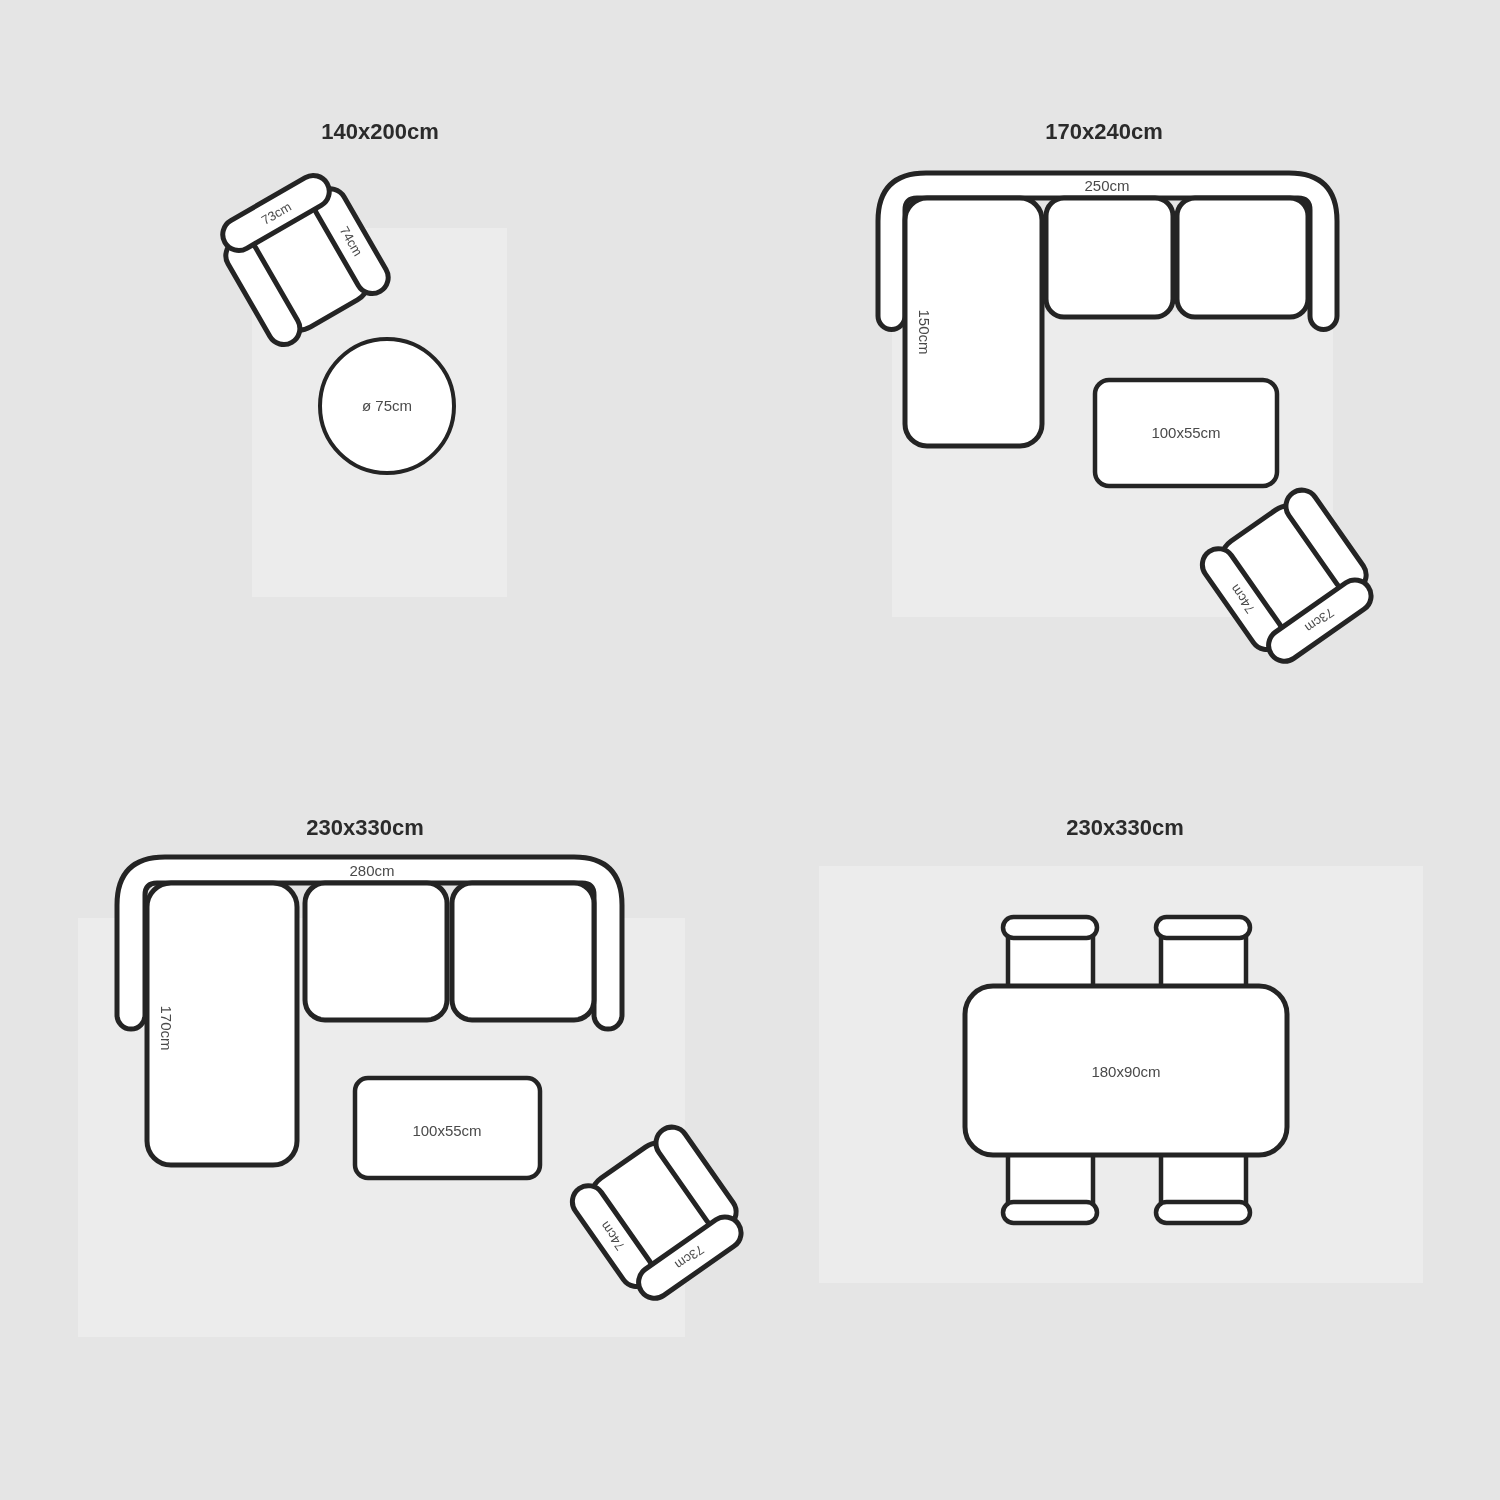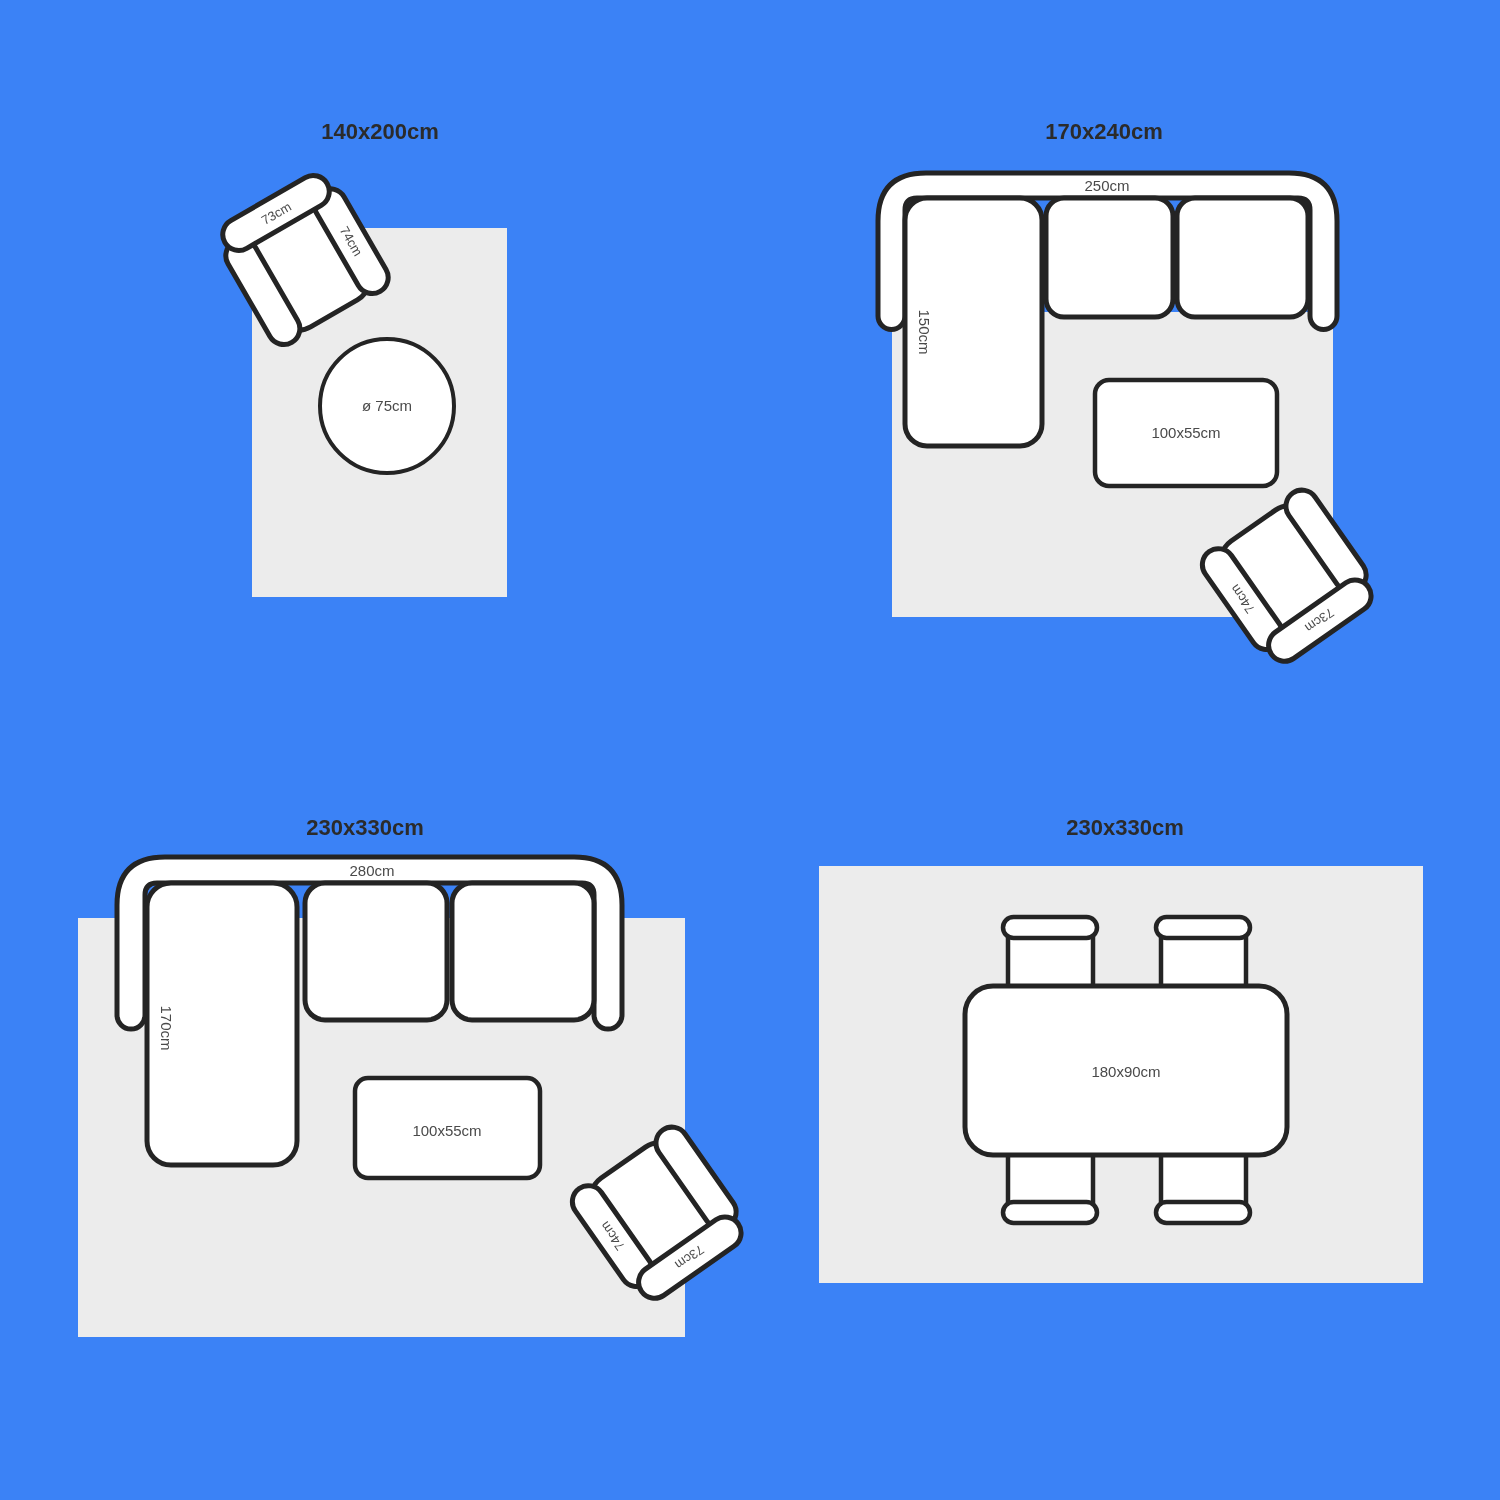--- a/index.html
+++ b/index.html
@@ -1,16 +1,16 @@
 <!DOCTYPE html>
 <html><head>
 <meta charset="utf-8">
 <style>
   html,body{margin:0;padding:0;background:#ffffff;}
-  .stage{width:1500px;height:1500px;position:relative;background:#3b82f6;overflow:hidden;}
+  .stage{width:1500px;height:1500px;position:relative;background:#e5e5e5;overflow:hidden;}
   svg{display:block;}
   text{font-family:"Liberation Sans", sans-serif;}
   .title-text{font-size:22px;font-weight:bold;fill:#2b2b2b;}
   .dim-label{font-size:15px;fill:#4a4a4a;}
   .chair-label{font-size:13px;fill:#4a4a4a;}
   .rug{fill:#ececec;stroke:none;}
   .furn{fill:#ffffff;stroke:#242424;stroke-width:5;}
   .furn-thin{fill:#ffffff;stroke:#242424;stroke-width:4.5;}
   .furn-circle{fill:#ffffff;stroke:#242424;stroke-width:4;}
 </style>

